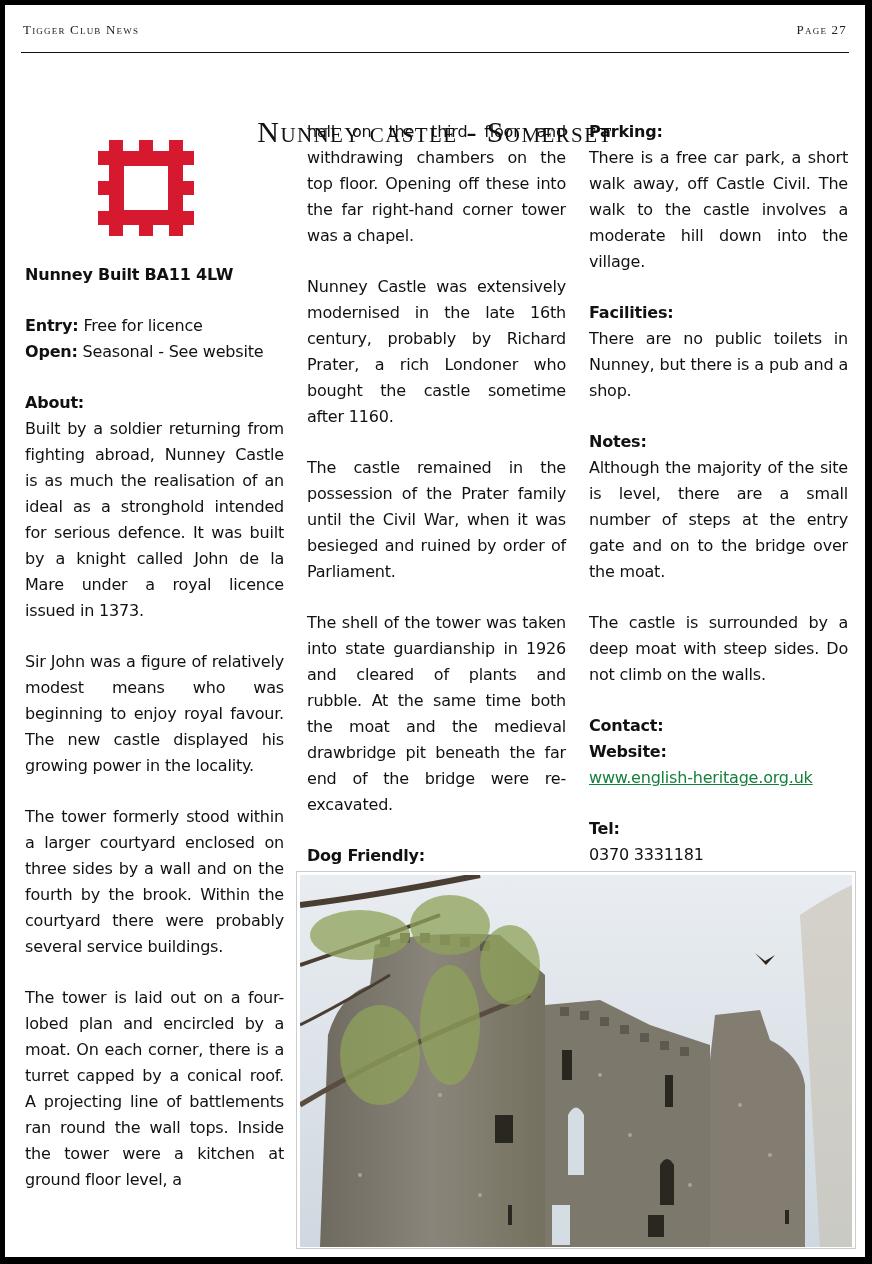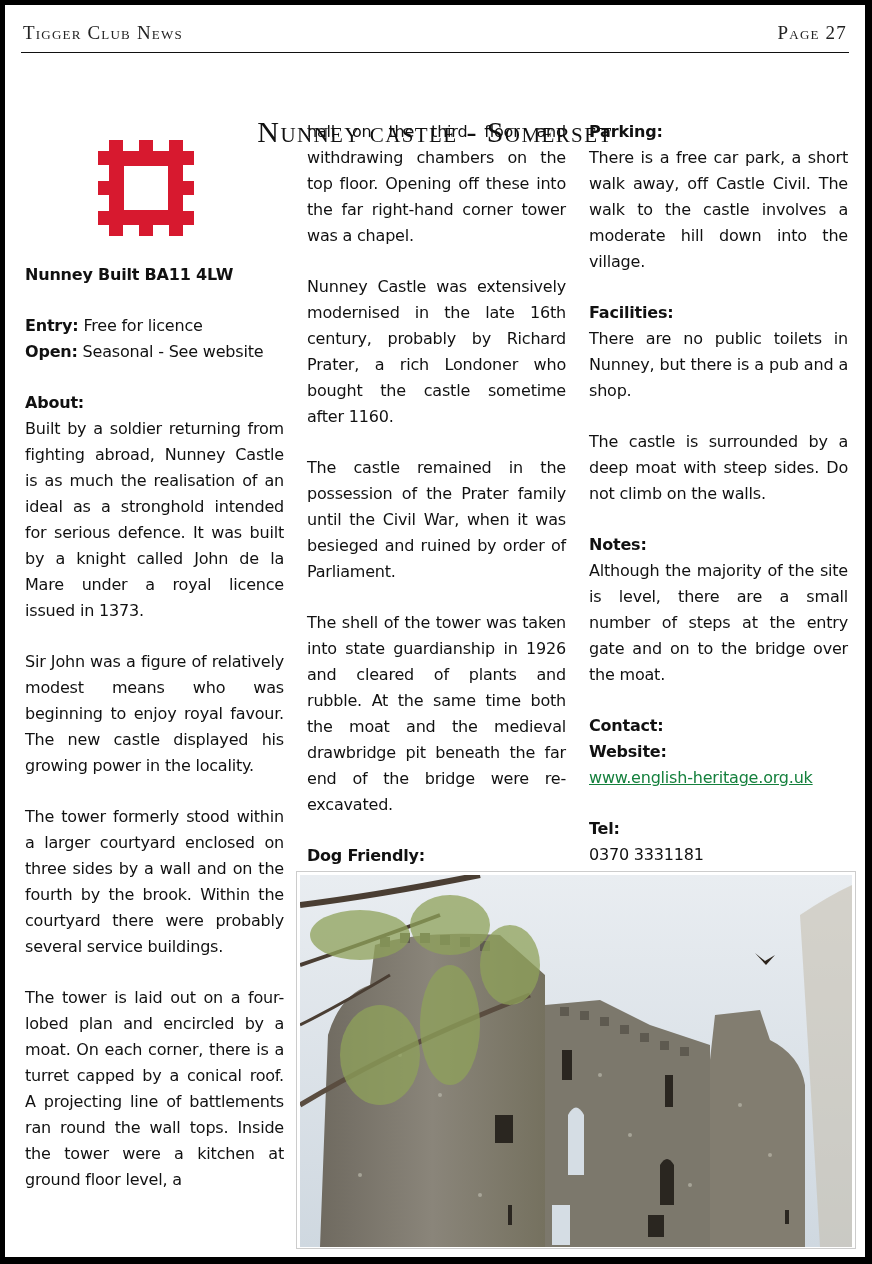--- a/index.html
+++ b/index.html
@@ -6,21 +6,21 @@
   html, body { width: 872px; height: 1264px; background: #000; overflow: hidden; }
   .page {
     position: absolute; left: 5px; top: 5px; width: 860px; height: 1252px;
     background: #fff; color: #111;
     font-family: "DejaVu Sans", "Liberation Sans", sans-serif;
   }
   .header {
     position: absolute; left: 16px; right: 16px; top: 14px; height: 34px;
     border-bottom: 1.5px solid #111;
     font-family: "Liberation Serif", "DejaVu Serif", serif;
-    font-variant: small-caps; letter-spacing: 1.2px; font-size: 19px; color: #222;
+    font-variant: small-caps; letter-spacing: 1.2px; font-size: 13px; color: #222;
   }
   .header .left { position: absolute; left: 2px; top: 3px; }
   .header .right { position: absolute; right: 2px; top: 3px; text-align: center; }
   .title {
     position: absolute; left: 0; right: 0; top: 66px; text-align: center;
     font-family: "Liberation Serif", "DejaVu Serif", serif;
     font-variant: small-caps; font-size: 30px; letter-spacing: 1.4px; color: #111;
     font-weight: normal;
     margin-top: 44px;
   }
@@ -110,25 +110,25 @@
 
   <div class="col col3">
     <p>
       <span class="b">Parking:</span><br>
       <span>There is a free car park, a short walk away, off Castle Civil. The walk to the castle involves a moderate hill down into the village.</span>
     </p>
     <p>
       <span class="b">Facilities:</span><br>
       <span>There are no public toilets in Nunney, but there is a pub and a shop.</span>
     </p>
-    <p>The castle is surrounded by a deep moat with steep sides. Do not climb on the walls.</p>
     <p>
       <span class="b">Notes:</span><br>
       <span>Although the majority of the site is level, there are a small number of steps at the entry gate and on to the bridge over the moat.</span>
     </p>
+    <p>The castle is surrounded by a deep moat with steep sides. Do not climb on the walls.</p>
     <p class="nobreak">
       <span class="b">Contact:</span><br>
       <span class="b">Website:</span><br>
       <a class="link" href="#">www.english-heritage.org.uk</a>
     </p>
     <p class="nobreak">
       <span class="b">Tel:</span><br>
       <span>0370 3331181</span>
     </p>
   </div>

